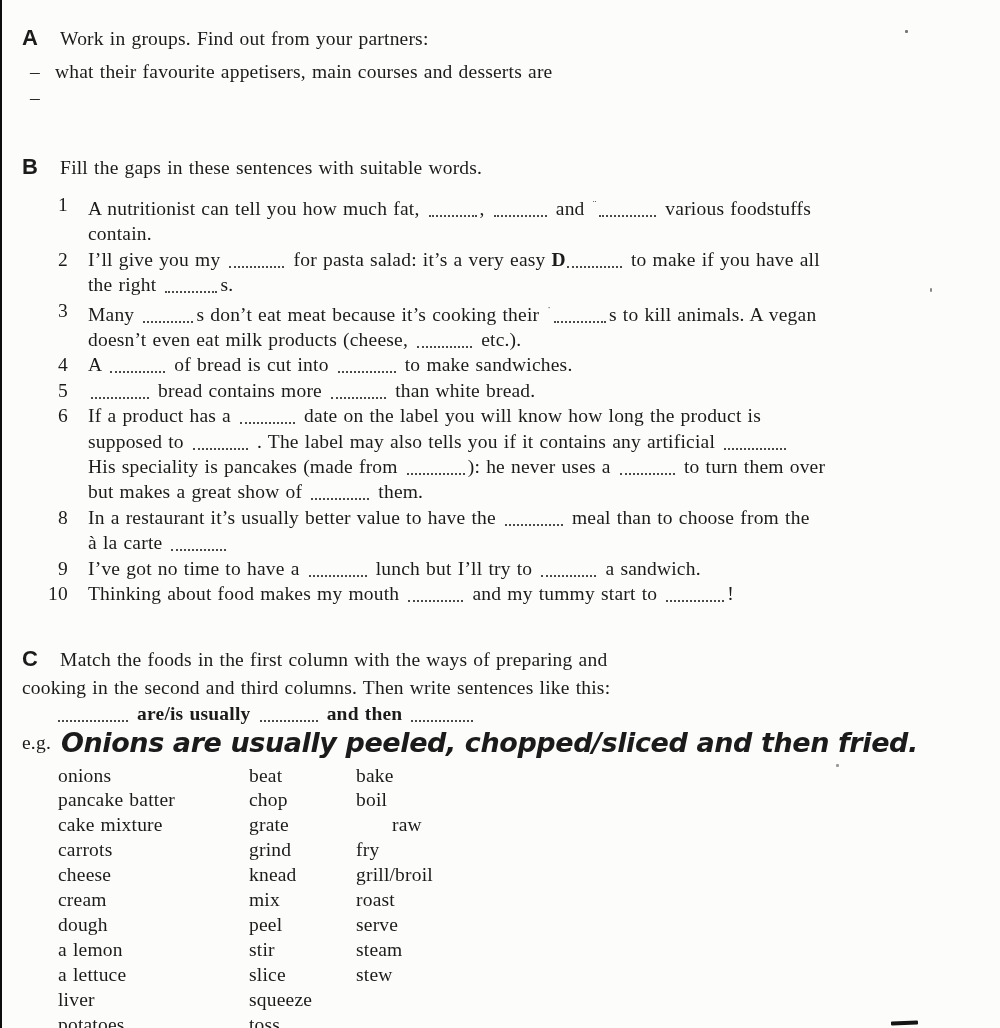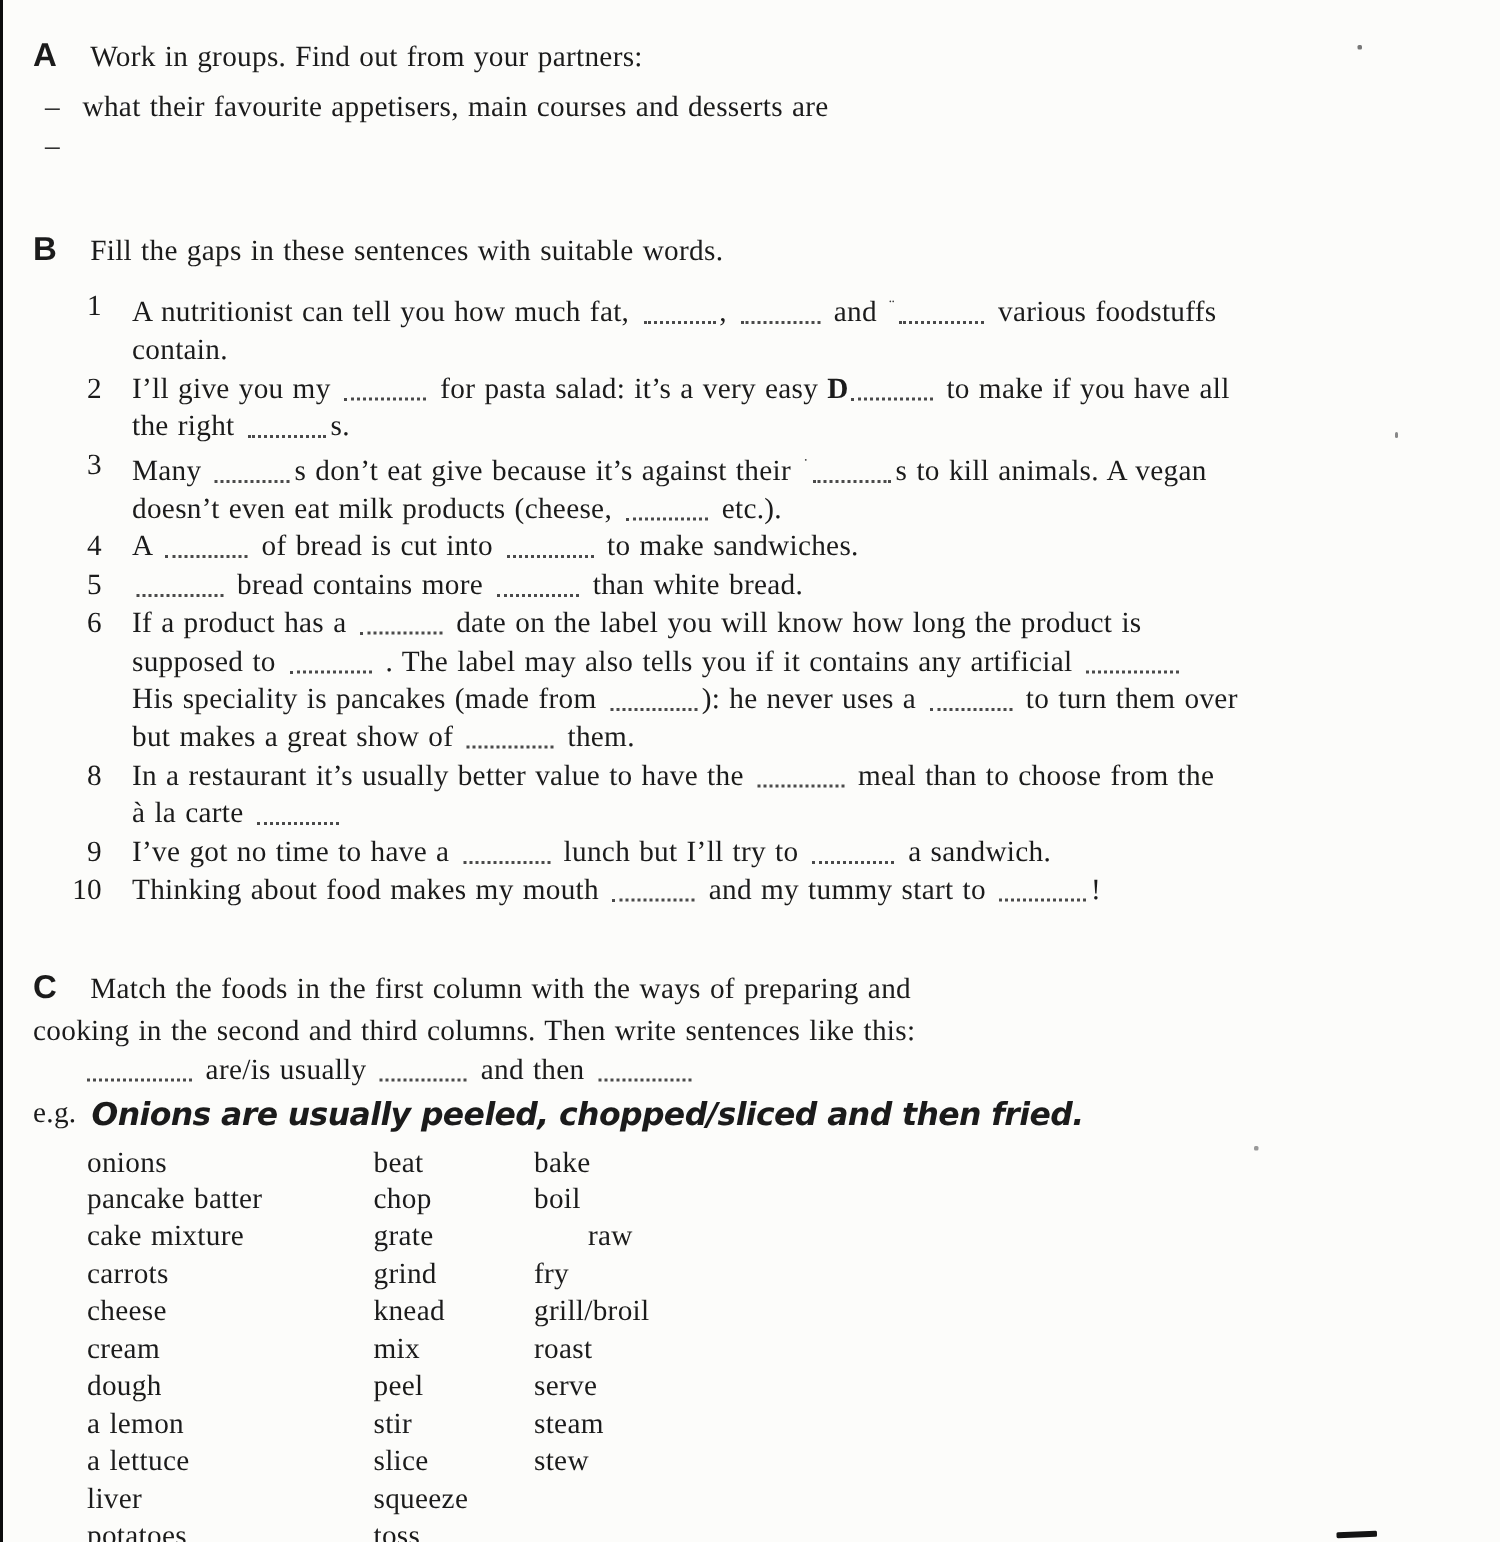--- a/index.html
+++ b/index.html
@@ -46,28 +46,28 @@
     display:inline-block;
     font-size:11px;color:#3a3a3a;
     vertical-align:7px;
     margin:0 -1px 0 2px;
     letter-spacing:1px;
   }
   .stray{font-weight:600;margin-right:-2px;}
 
   
   .c-intro2{line-height:27px;}
-  .pattern-line{line-height:26px;padding-left:33px;}
+  .pattern-line{line-height:26px;padding-left:33px;font-weight:bold;}
   .example-line{line-height:32px;display:flex;align-items:flex-start;}
   .example-prefix{flex:none;}
   .example-text{
     margin-left:10px;
     font-family:"DejaVu Sans", sans-serif;
     font-style:italic;font-weight:700;
-    font-size:21px;letter-spacing:-0.4px;word-spacing:0;
+    font-size:27px;letter-spacing:-0.4px;word-spacing:0;
   }
   .cols{display:flex;margin-top:5px;}
   .col-foods{width:191px;flex:none;}
   .col-prep{width:107px;flex:none;}
   .col-cook{flex:1;}
   .col-cell{line-height:24.9px;margin-left:36px;}
   .col-cell.indent{padding-left:36px;}
 
   
   .artifact{position:absolute;background:#2a2a2a;border-radius:1px;}
@@ -118,21 +118,21 @@
         <div class="b-item">
           <div class="b-num">2</div>
           <div class="b-body">
             <div class="b-line"><span>I’ll give you my </span><span class="gap" style="width: 55px;"></span><span> for pasta salad: it’s a very easy </span><span class="stray">D</span><span class="gap" style="width: 55px;"></span><span> to make if you have all</span></div>
             <div class="b-line"><span>the right </span><span class="gap" style="width: 52px;"></span><span>s.</span></div>
           </div>
         </div>
         <div class="b-item">
           <div class="b-num">3</div>
           <div class="b-body">
-            <div class="b-line"><span>Many </span><span class="gap" style="width: 50px;"></span><span>s don’t eat give because it’s against their </span><span class="pre-mark">˙</span><span class="gap" style="width: 52px;"></span><span>s to kill animals. A vegan</span></div>
+            <div class="b-line"><span>Many </span><span class="gap" style="width: 50px;"></span><span>s don’t eat meat because it’s cooking their </span><span class="pre-mark">˙</span><span class="gap" style="width: 52px;"></span><span>s to kill animals. A vegan</span></div>
             <div class="b-line"><span>doesn’t even eat milk products (cheese, </span><span class="gap" style="width: 55px;"></span><span> etc.).</span></div>
           </div>
         </div>
         <div class="b-item">
           <div class="b-num">4</div>
           <div class="b-body">
             <div class="b-line"><span>A </span><span class="gap" style="width: 55px;"></span><span> of bread is cut into </span><span class="gap" style="width: 58px;"></span><span> to make sandwiches.</span></div>
           </div>
         </div>
         <div class="b-item">

